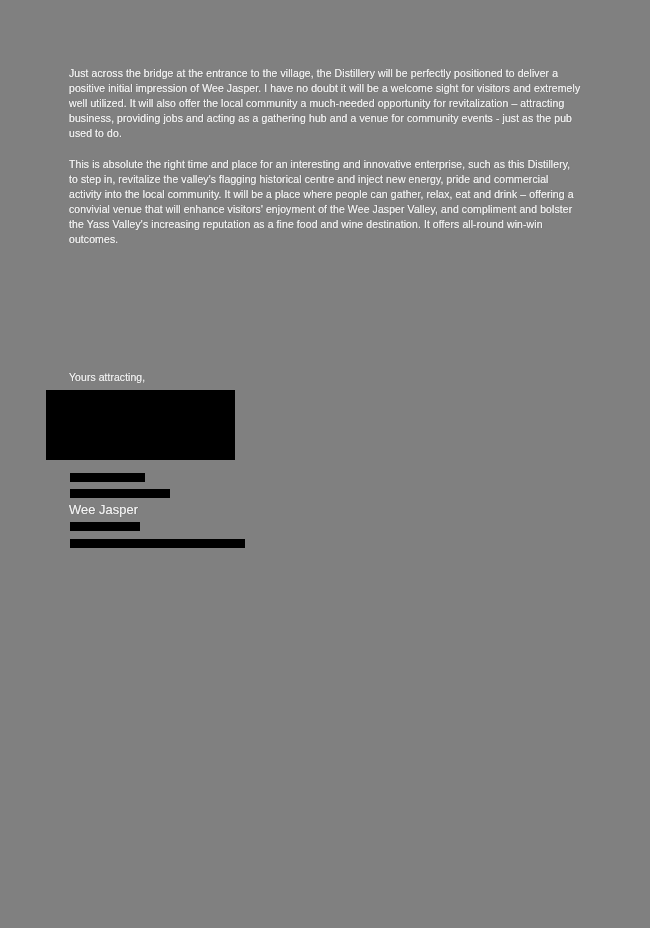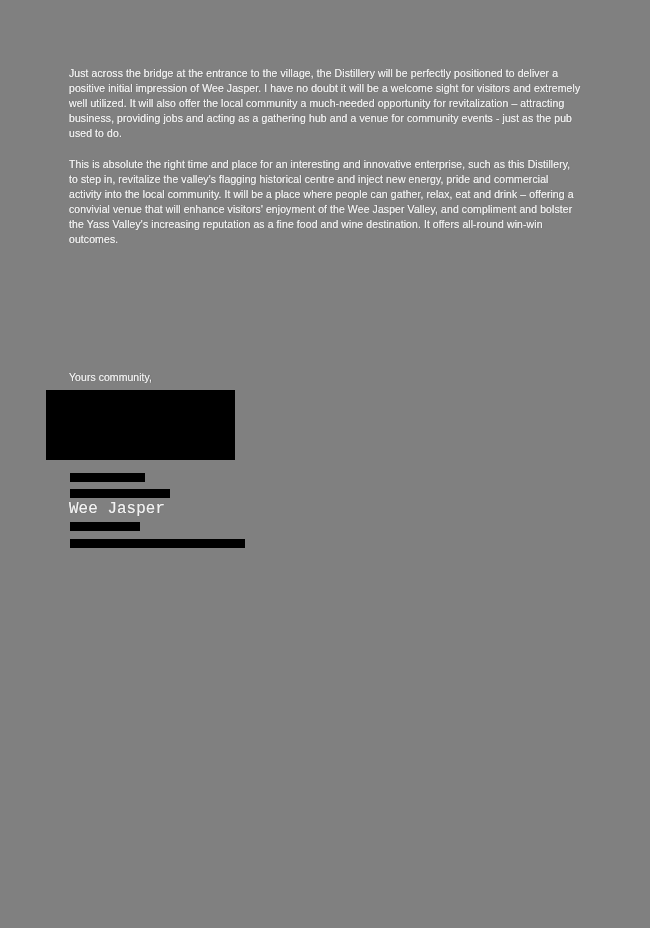--- a/index.html
+++ b/index.html
@@ -71,40 +71,39 @@
   
   .redaction {
     position: absolute;
     background: #000000;
   }
 
   
   #address-locality {
     position: absolute;
     color: #f2f2f2;
-    font-size: 16px;
+    font-size: 13px;
     line-height: 13px;
     text-shadow:
       0 0 0.6px rgba(255,255,255,0.5),
       0.4px 0.3px 0.7px rgba(60,60,60,0.55),
       -0.3px -0.2px 0.6px rgba(235,235,235,0.3);
-    font-family: Liberation Mono, monospace;
   }
 </style>
 </head>
 <body style="background: rgb(128, 128, 128);">
 
 <div id="scan-page" style="background: rgb(128, 128, 128);">
 
   <div id="letter-body">
     <p class="para">Just across the bridge at the entrance to the village, the Distillery will be perfectly positioned to deliver a positive initial impression of Wee Jasper. I have no doubt it will be a welcome sight for visitors and extremely well utilized. It will also offer the local community a much-needed opportunity for revitalization – attracting business, providing jobs and acting as a gathering hub and a venue for community events  - just as the pub used to do.</p>
     <p class="para">This is absolute the right time and place for an interesting and innovative enterprise, such as this Distillery, to step in, revitalize the valley's flagging historical  centre and inject new energy,  pride and commercial  activity into the local community.   It will be a place where people can gather, relax, eat and drink – offering a convivial venue that will enhance visitors' enjoyment of the Wee Jasper Valley, and compliment and bolster the Yass Valley's increasing reputation as a fine food and wine destination.   It offers all-round win-win outcomes.</p>
   </div>
 
-  <div id="closing-line">Yours community,</div>
+  <div id="closing-line">Yours attracting,</div>
 
   <div class="redaction" id="redaction-0" style="left: 46px; top: 390px; width: 189px; height: 70px; background: rgb(0, 0, 0);"></div>
   <div class="redaction" id="redaction-1" style="left: 70px; top: 473px; width: 75px; height: 9px; background: rgb(0, 0, 0);"></div>
   <div class="redaction" id="redaction-2" style="left: 70px; top: 489px; width: 100px; height: 9px; background: rgb(0, 0, 0);"></div>
   <div class="redaction" id="redaction-3" style="left: 70px; top: 522px; width: 70px; height: 9px; background: rgb(0, 0, 0);"></div>
   <div class="redaction" id="redaction-4" style="left: 70px; top: 539px; width: 175px; height: 9px; background: rgb(0, 0, 0);"></div>
 
   <div id="address-locality" style="left: 69px; top: 503px;">Wee Jasper</div>
 
 </div>

